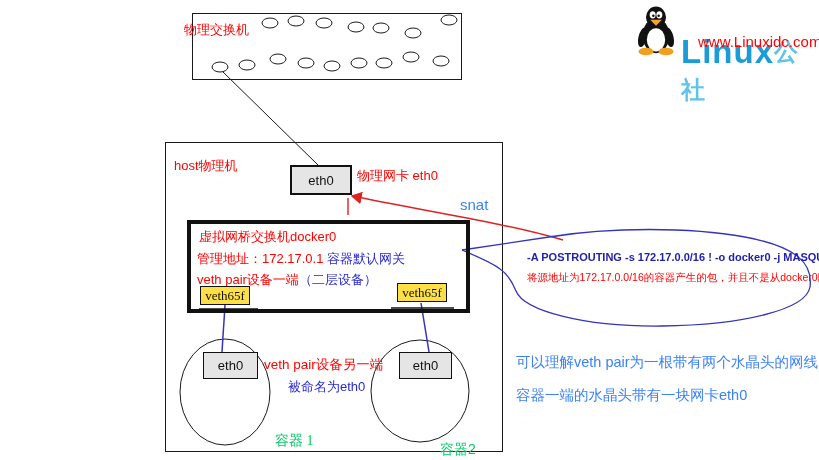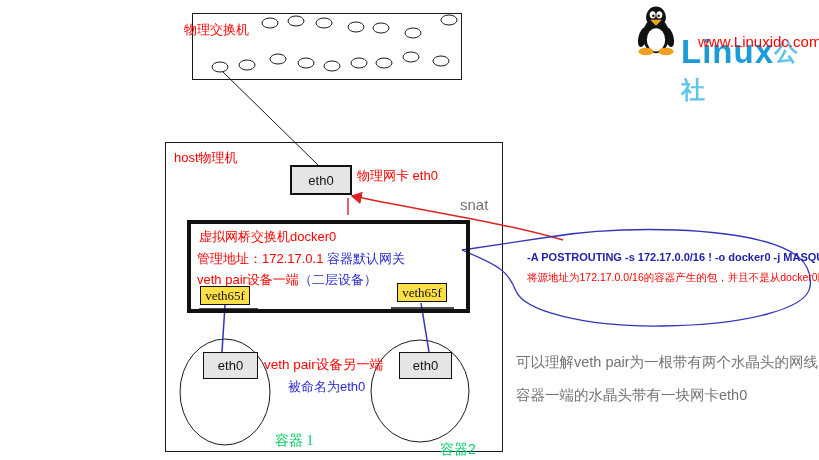--- a/index.html
+++ b/index.html
@@ -9,21 +9,21 @@
     background:#ffffff;
     font-family:"Liberation Sans","DejaVu Sans",sans-serif;
   }
   .abs { position:absolute; }
   svg.layer { position:absolute; left:0; top:0; z-index:1; }
   .box { position:absolute; background:#e5e5e5; z-index:2; }
   .lbl { position:absolute; z-index:3; white-space:nowrap; }
   .red   { color:#ff0000; }
   .blue  { color:#2929cc; }
   .green { color:#00cc66; }
-  .black { color:#737373; }
+  .black { color:#3b82f6; }
   .switch-box  { border:1px solid #1a1a1a; background:transparent; z-index:2; }
   .host-box    { border:1px solid #1a1a1a; background:transparent; z-index:0; }
   .docker-box  { border:4px solid #111111; background:transparent; z-index:2; }
   .nic-box {
     border:2px solid #111111; display:flex; align-items:center; justify-content:center;
     font-size:13px; color:#111; z-index:4;
   }
   .veth-box {
     border:1px solid #111111; display:flex; align-items:center; justify-content:center;
     font-size:13px; color:#111; z-index:4; background:#fde047;font-family:Liberation Serif, serif;
@@ -106,21 +106,21 @@
       <ellipse cx="18" cy="59" rx="9" ry="4.5" fill="#f0a020"></ellipse>
       <ellipse cx="42" cy="59" rx="9" ry="4.5" fill="#f0a020"></ellipse>
     </svg>
     <div class="logo-brand" style="color:#1b9cd8;margin-top:31px;">
       <span>Linux</span><span class="logo-suffix" style="color:#5fc3ea;">公社</span>
     </div>
     <div class="logo-url red">www.Linuxidc.com</div>
   </div>
 
   <div class="box host-box" style="left:165px; top:142px; width:338px; height:310px;"></div>
-  <div class="lbl red" style="left:174px; top:149px; font-size:13px;">host物理机</div>
+  <div class="lbl red" style="left:174px; top:157px; font-size:13px;">host物理机</div>
 
   <div class="box nic-box" style="left:290px; top:165px; width:62px; height:30px;">eth0</div>
   <div class="lbl red" style="left:357px; top:167px; font-size:13px;">物理网卡  eth0</div>
   <div class="lbl black" style="left:460px; top:196px; font-size:15px;">snat</div>
 
   <div class="box docker-box" style="left:187px; top:220px; width:283px; height:93px;"></div>
   <div class="lbl red" style="left:199px; top:228px; font-size:13px;">虚拟网桥交换机docker0</div>
   <div class="lbl" style="left:197px; top:250px; font-size:13px;">
     <span class="red">管理地址：172.17.0.1</span>
     <span class="blue">容器默认网关</span>

